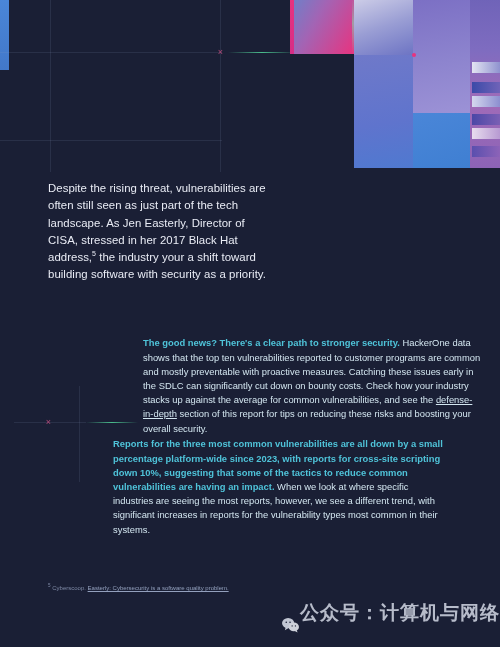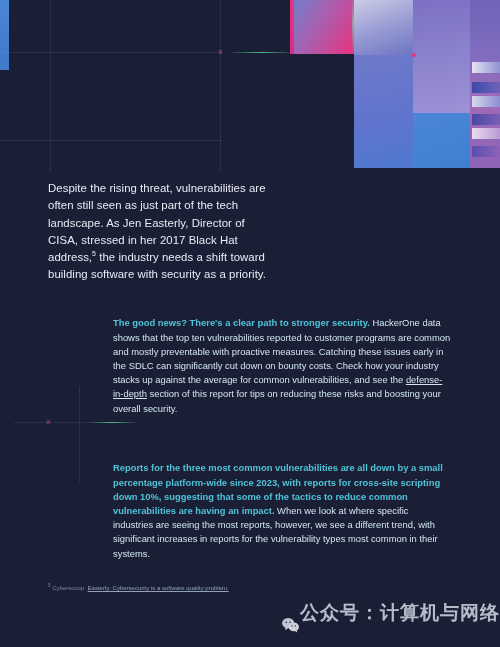--- a/index.html
+++ b/index.html
@@ -118,22 +118,22 @@
   }
 
   .teal-block {
     position: absolute;
     left: 113px;
     width: 338px;
     color: #d3e6f0;
     font-size: 9.4px;
     line-height: 14.2px;
   }
-  .teal-1 { top: 307px; }
-  .teal-2 { top: 452px; }
+  .teal-1 { top: 327px; margin-left: 30px; }
+  .teal-2 { top: 428px; }
 
   .teal-lead {
     color: #4fc3d9;
     font-weight: bold;
   }
   .inline-link {
     color: #d3e6f0;
     text-decoration: underline;
   }
 
@@ -217,21 +217,21 @@
   <div class="art-chip" style="top:62px; background:linear-gradient(90deg,#e3e4f2,#8f92cf);"></div>
   <div class="art-chip" style="top:82px; background:linear-gradient(90deg,#3c4aa8,#6f63b8);"></div>
   <div class="art-chip" style="top:96px; background:linear-gradient(90deg,#d5d7ee,#8c8fd0);"></div>
   <div class="art-chip" style="top:114px; background:linear-gradient(90deg,#4b47a6,#7a5fb4);"></div>
   <div class="art-chip" style="top:128px; background:linear-gradient(90deg,#e8dcee,#b79ad2);"></div>
   <div class="art-chip" style="top:146px; background:linear-gradient(90deg,#5a4fae,#8d63b8);"></div>
   <div class="art-seam"></div>
   <div class="art-dot"></div>
   <div class="art-base"></div>
 
-  <p class="lede"><span>Despite the rising threat, vulnerabilities are often still seen as just part of the tech landscape. As Jen Easterly, Director of CISA, stressed in her 2017 Black Hat address,</span><sup>5</sup><span> the industry needs a shift toward building software with security as a priority.</span></p>
+  <p class="lede"><span>Despite the rising threat, vulnerabilities are often still seen as just part of the tech landscape. As Jen Easterly, Director of CISA, stressed in her 2017 Black Hat address,</span><sup>5</sup><span> the industry your a shift toward building software with security as a priority.</span></p>
 
   <p class="teal-block teal-1"><span class="teal-lead">The good news? There's a clear path to stronger security.</span><span> HackerOne data shows that the top ten vulnerabilities reported to customer programs are common and mostly preventable with proactive measures. Catching these issues early in the SDLC can significantly cut down on bounty costs. Check how your industry stacks up against the average for common vulnerabilities, and see the </span><a href="#" class="inline-link">defense-in-depth</a><span> section of this report for tips on reducing these risks and boosting your overall security.</span></p>
 
   <p class="teal-block teal-2"><span class="teal-lead">Reports for the three most common vulnerabilities are all down by a small percentage platform-wide since 2023, with reports for cross-site scripting down 10%, suggesting that some of the tactics to reduce common vulnerabilities are having an impact.</span><span> When we look at where specific industries are seeing the most reports, however, we see a different trend, with significant increases in reports for the vulnerability types most common in their systems.</span></p>
 
   <div class="footnote"><sup>5</sup> <span>Cyberscoop.</span> <a href="#">Easterly: Cybersecurity is a software quality problem.</a></div>
 
   <div class="footer">
     
     

